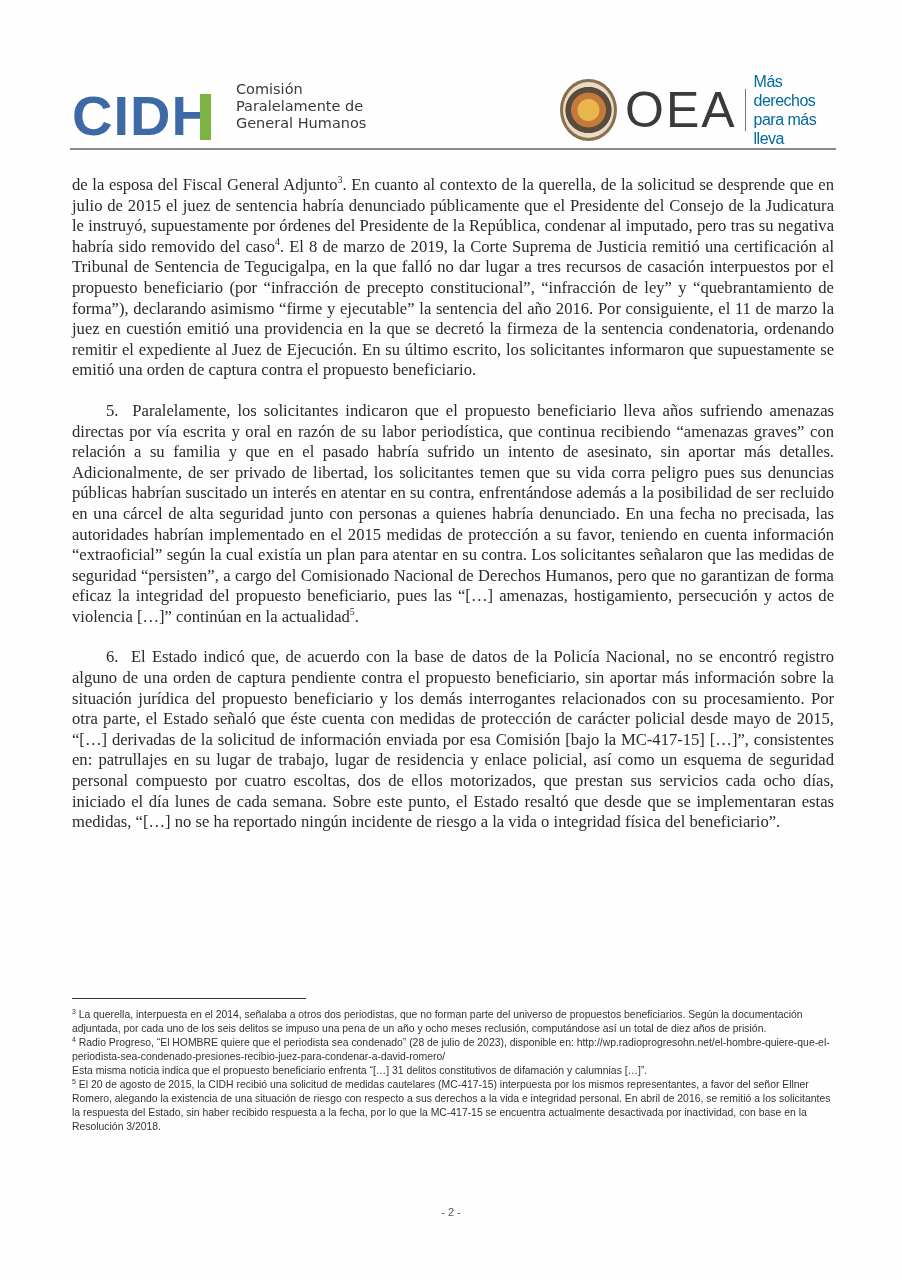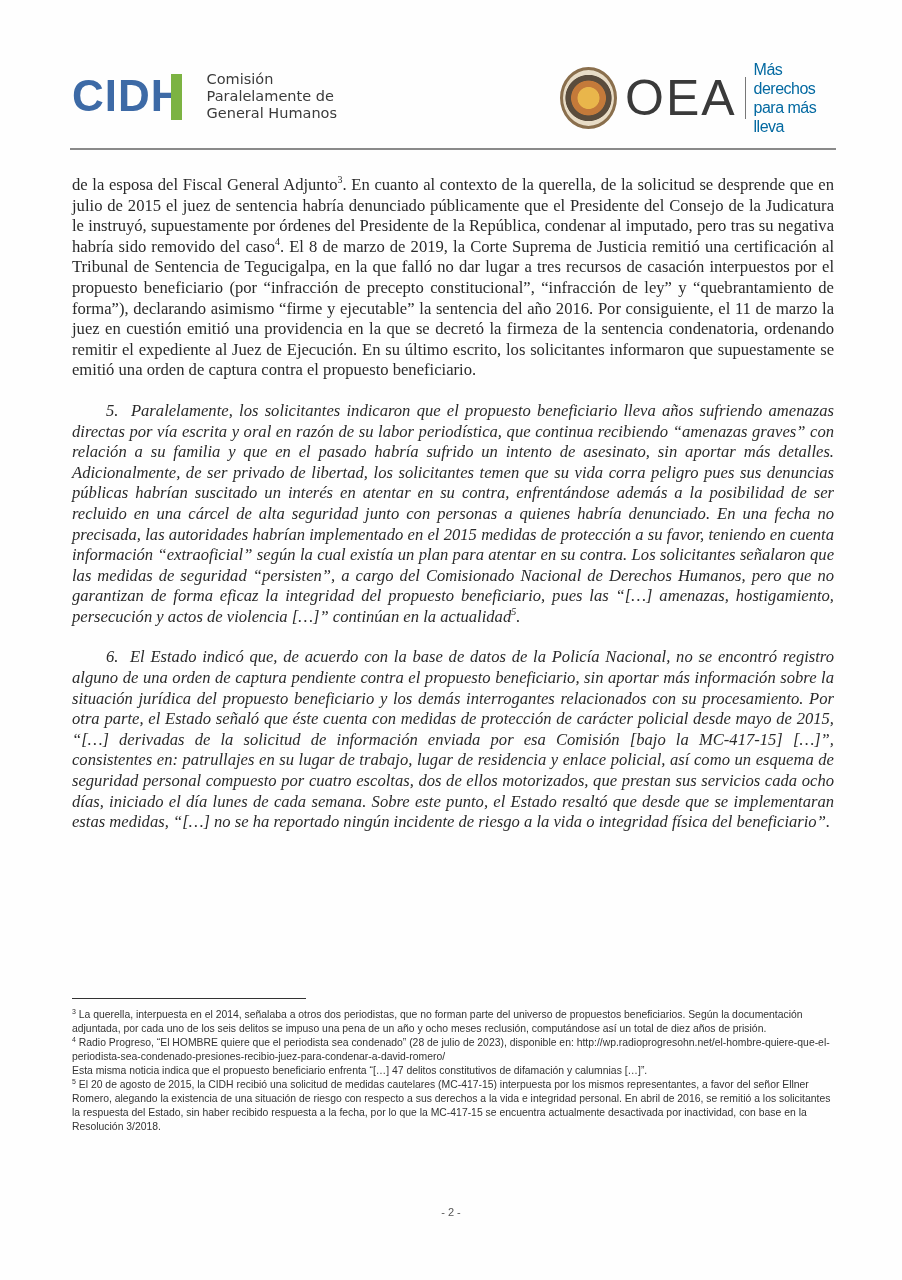--- a/index.html
+++ b/index.html
@@ -1,32 +1,32 @@
 <!DOCTYPE html>
 <html><head>
   <meta charset="utf-8">
   <style>
     html, body { margin: 0; padding: 0; background: #ffffff; }
     body { width: 902px; height: 1280px; position: relative; overflow: hidden; font-family: "Liberation Serif", "DejaVu Serif", serif; color: #2a2a2a; }
     .page { position: absolute; left: 0; top: 0; width: 902px; height: 1280px; background: #fefefe; }
     .header { position: absolute; left: 72px; top: 60px; width: 770px; height: 80px; }
     .cidh { position: absolute; left: 0; top: 8px; display: flex; align-items: center; }
-    .cidh-mark { font-family: "Liberation Sans", "DejaVu Sans", sans-serif; font-weight: bold; font-size: 44px; color: #3d6aa6; letter-spacing: 1px; line-height: 56px; position: relative; }
+    .cidh-mark { font-family: "Liberation Sans", "DejaVu Sans", sans-serif; font-weight: bold; font-size: 56px; color: #3d6aa6; letter-spacing: 1px; line-height: 56px; position: relative; margin-top: 20px; }
     .cidh-mark .h-green { color: #3d6aa6; position: relative; display: inline-block; }
     .cidh-mark .h-green::after { content: ""; position: absolute; right: 2px; top: 6px; width: 11px; height: 46px; background: #7cb342; }
     .cidh-text { margin-left: 23px; font-family: "DejaVu Sans", sans-serif; font-size: 14.5px; line-height: 17px; color: #3b3b3b; }
-    .oea { position: absolute; left: 488px; top: 0; display: flex; align-items: center; }
+    .oea { position: absolute; left: 488px; top: 12px; display: flex; align-items: center; }
     .seal { width: 62px; height: 62px; border-radius: 50%; background: radial-gradient(circle, #e9b64b 0 28%, #c47a3a 30% 45%, #5a4c3c 47% 60%, #e8dcc6 62% 100%); border: 3px solid #8a6f4d; box-sizing: border-box; }
     .oea-word { margin-left: 8px; font-family: "Liberation Sans", "DejaVu Sans", sans-serif; font-size: 50px; color: #3a3a3a; letter-spacing: 2px; }
     .oea-div { width: 1px; height: 42px; background: #777; margin: 0 8px; }
     .oea-tag { font-family: "Liberation Sans", "DejaVu Sans", sans-serif; font-size: 16px; line-height: 19px; color: #0369a1; letter-spacing: -0.5px; }
     .rule { position: absolute; left: 70px; top: 148px; width: 766px; height: 2px; background: #8a8a8a; }
     .body-text { position: absolute; left: 72px; top: 175px; width: 762px; font-size: 16.6px; line-height: 20.6px; text-align: justify; }
     .body-text p { margin: 0 0 20px 0; }
-    .body-text p.indent { text-indent: 34px; font-style: italic; }
+    .body-text p.indent { text-indent: 34px; }
     .body-text h2 { font-size: 16.6px; font-weight: bold; margin: 0 0 20px 10px; }
     sup { font-size: 10px; line-height: 0; }
     .fn-rule { position: absolute; left: 72px; top: 998px; width: 234px; height: 1px; background: #333; }
     .footnotes { position: absolute; left: 72px; top: 1008px; width: 762px; font-family: "Liberation Sans", "DejaVu Sans", sans-serif; font-size: 10.4px; line-height: 14px; color: #333; }
     .footnotes p { margin: 0; }
     .footnotes sup { font-size: 7px; }
     .page-num { position: absolute; left: 0; top: 1206px; width: 902px; text-align: center; font-family: "Liberation Sans", "DejaVu Sans", sans-serif; font-size: 11px; color: #555; }
   </style>
 </head>
 <body>
@@ -62,18 +62,18 @@
 
 
     <p class="indent">6.&nbsp;&nbsp;El Estado indicó que, de acuerdo con la base de datos de la Policía Nacional, no se encontró registro alguno de una orden de captura pendiente contra el propuesto beneficiario, sin aportar más información sobre la situación jurídica del propuesto beneficiario y los demás interrogantes relacionados con su procesamiento. Por otra parte, el Estado señaló que éste cuenta con medidas de protección de carácter policial desde mayo de 2015, “[…] derivadas de la solicitud de información enviada por esa Comisión [bajo la MC-417-15] […]”, consistentes en: patrullajes en su lugar de trabajo, lugar de residencia y enlace policial, así como un esquema de seguridad personal compuesto por cuatro escoltas, dos de ellos motorizados, que prestan sus servicios cada ocho días, iniciado el día lunes de cada semana. Sobre este punto, el Estado resaltó que desde que se implementaran estas medidas, “[…] no se ha reportado ningún incidente de riesgo a la vida o integridad física del beneficiario”.</p>
   </div>
 
   <div class="fn-rule"></div>
 
   <div class="footnotes">
     <p><sup>3</sup><span> La querella, interpuesta en el 2014, señalaba a otros dos periodistas, que no forman parte del universo de propuestos beneficiarios. Según la documentación adjuntada, por cada uno de los seis delitos se impuso una pena de un año y ocho meses reclusión, computándose así un total de diez años de prisión.</span></p>
     <p><sup>4</sup><span> Radio Progreso, “El HOMBRE quiere que el periodista sea condenado” (28 de julio de 2023), disponible en: http://wp.radioprogresohn.net/el-hombre-quiere-que-el-periodista-sea-condenado-presiones-recibio-juez-para-condenar-a-david-romero/</span></p>
-    <p><span>Esta misma noticia indica que el propuesto beneficiario enfrenta “[…] 47 delitos constitutivos de difamación y calumnias […]”.</span></p>
+    <p><span>Esta misma noticia indica que el propuesto beneficiario enfrenta “[…] 31 delitos constitutivos de difamación y calumnias […]”.</span></p>
     <p><sup>5</sup><span> El 20 de agosto de 2015, la CIDH recibió una solicitud de medidas cautelares (MC-417-15) interpuesta por los mismos representantes, a favor del señor Ellner Romero, alegando la existencia de una situación de riesgo con respecto a sus derechos a la vida e integridad personal. En abril de 2016, se remitió a los solicitantes la respuesta del Estado, sin haber recibido respuesta a la fecha, por lo que la MC-417-15 se encuentra actualmente desactivada por inactividad, con base en la Resolución 3/2018.</span></p>
   </div>
 
   <div class="page-num">- 2 -</div>
 </div>
 
 </body></html>

